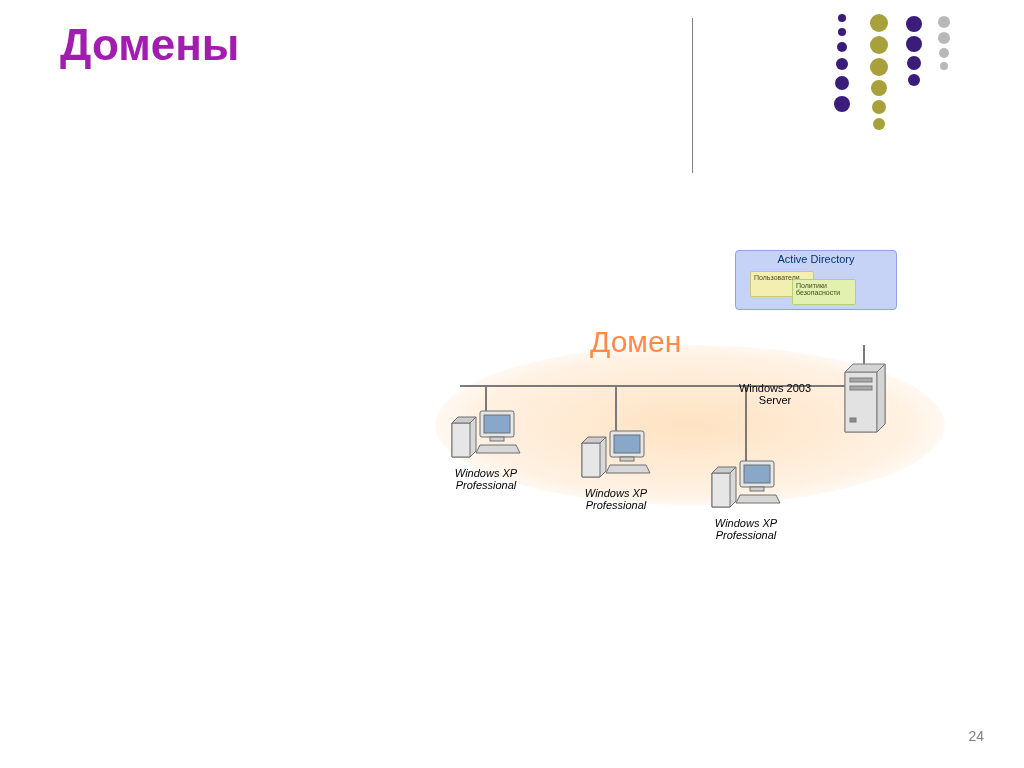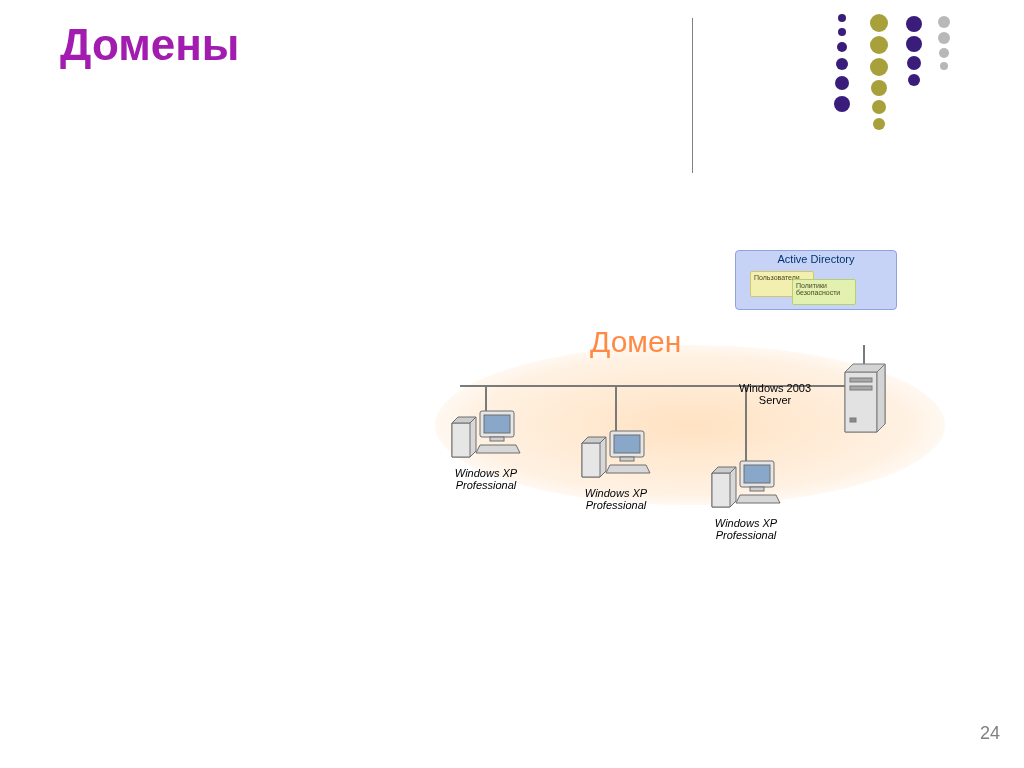--- a/index.html
+++ b/index.html
@@ -47,23 +47,23 @@
     position: absolute;
     left: 70px;
     top: 310px;
     width: 300px;
     font-size: 24px;
     line-height: 1.3;
   }
   .para2 em { font-style: italic; }
   .pagenum {
     position: absolute;
-    right: 24px;
+    right: 40px;
     bottom: 24px;
-    font-size: 18px;
+    font-size: 14px;
     color: #808080;
   }
   
   .dots {
     position: absolute;
     right: 40px;
     top: 14px;
     width: 170px;
     height: 140px;
   }

